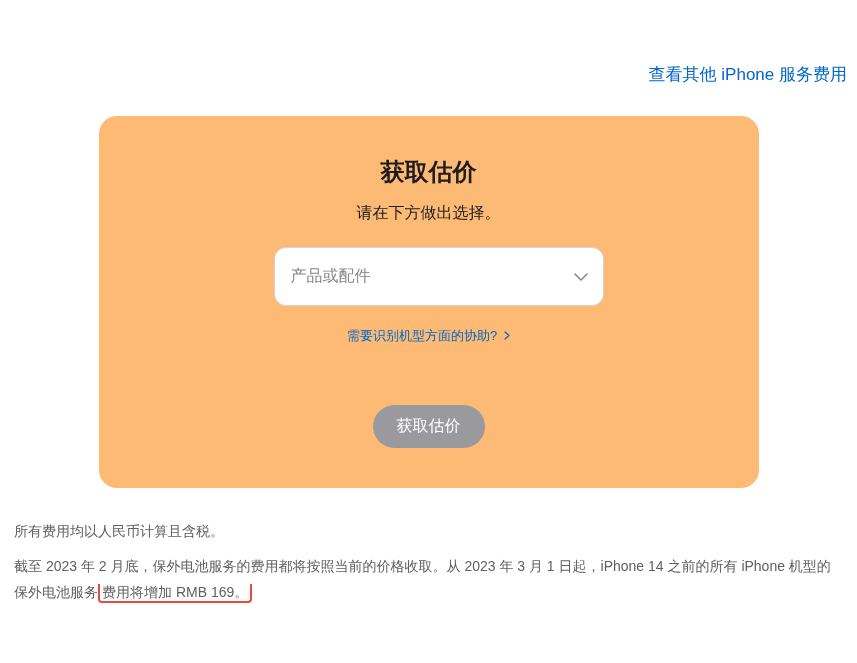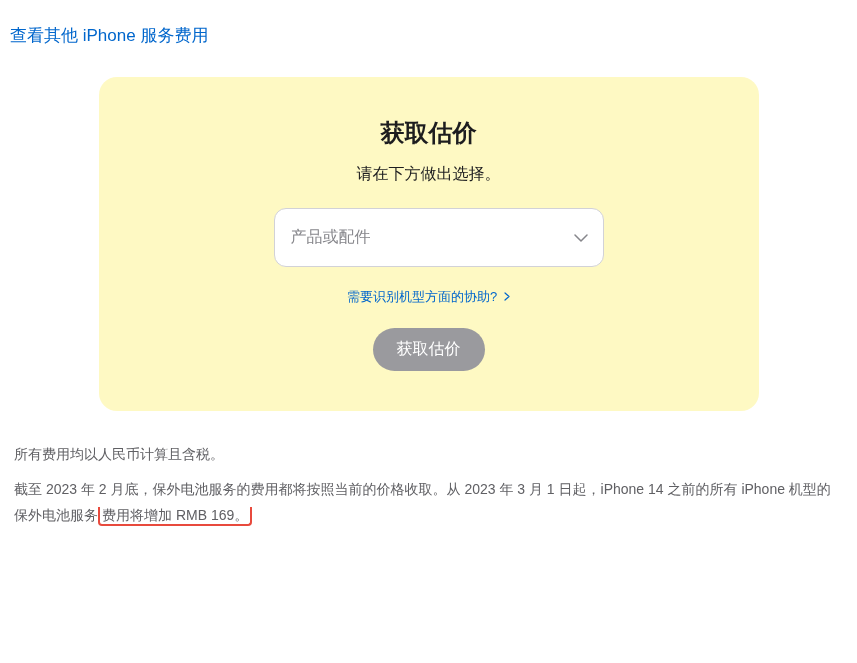--- a/index.html
+++ b/index.html
@@ -11,31 +11,31 @@
       font-family: -apple-system, BlinkMacSystemFont, "Segoe UI", "PingFang SC", "Hiragino Sans GB", "Microsoft YaHei", sans-serif;
       background: #fff;
       width: 857px;
       height: 663px;
       overflow: hidden;
     }
     .container {
       padding: 0 10px;
     }
     .top-link {
-      text-align: left;
-      padding-top: 24px;
+      text-align: right;
+      padding-top: 63px;
       padding-bottom: 30px;
     }
     .top-link a {
       color: #06c;
       text-decoration: none;
       font-size: 17px;
     }
     .card {
-      background: #fef9c3;
+      background: #fdba74;
       border-radius: 18px;
       max-width: 660px;
       margin: 0 auto 20px auto;
       padding: 40px 50px 40px 50px;
       text-align: center;
     }
     .card-title {
       font-size: 24px;
       font-weight: 600;
       color: #1d1d1f;
@@ -73,21 +73,21 @@
       width: 14px;
       height: 8px;
       pointer-events: none;
     }
     .help-link {
       display: inline-block;
       color: #06c;
       font-size: 13px;
       text-decoration: none;
       margin-top: 0px;
-      margin-bottom: 22px;
+      margin-bottom: 60px;
     }
     .help-link .chev-right {
       display: inline-block;
       margin-left: 3px;
     }
     .submit-btn {
       background: #9a9a9e;
       color: #fff;
       border: none;
       border-radius: 22px;

